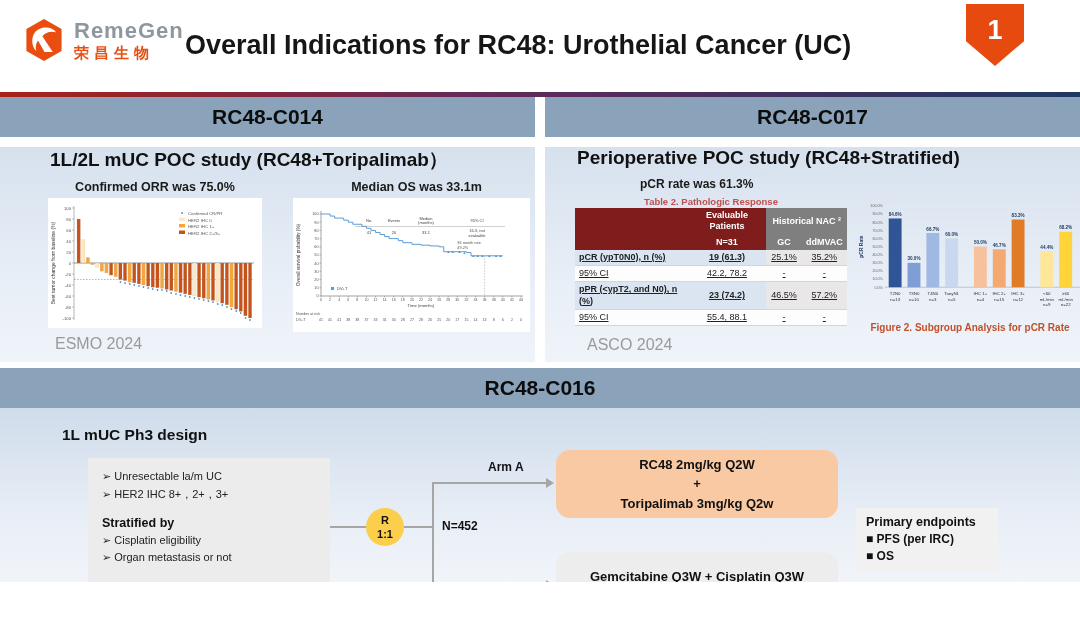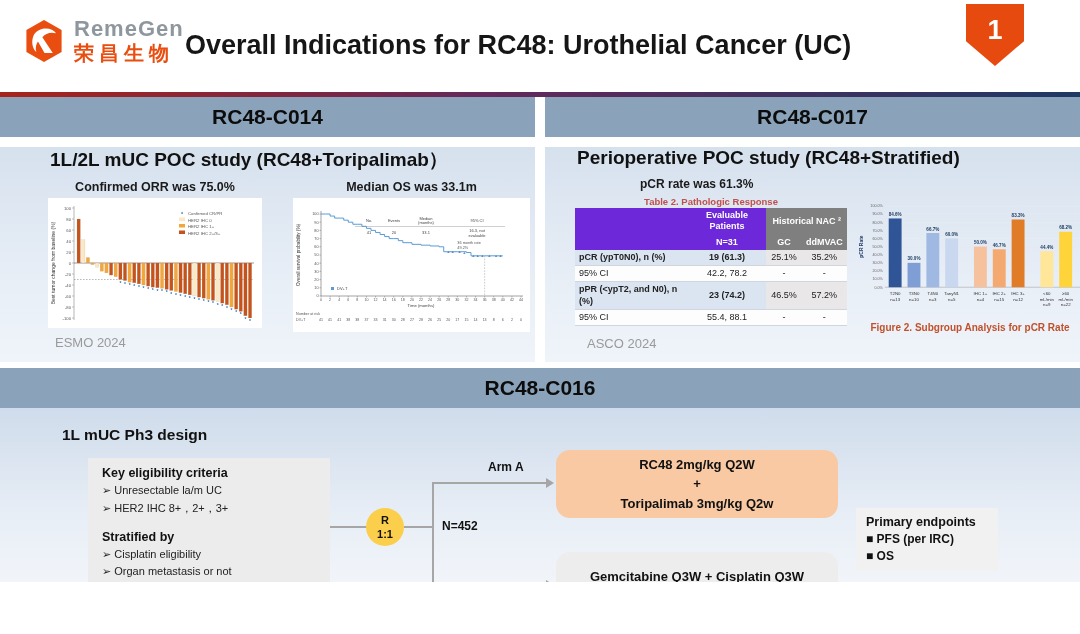--- a/index.html
+++ b/index.html
@@ -3,53 +3,53 @@
 <meta charset="utf-8">
 <style>
   html,body{margin:0;padding:0;background:#fff;}
   .slide{position:relative;width:1080px;height:582px;background:#fff;overflow:hidden;
          font-family:"Liberation Sans",sans-serif;color:#111;}
   
   .top{position:relative;height:92px;background:#fff;}
   .logo-wrap{position:absolute;left:22px;top:18px;display:flex;align-items:center;}
   .logo-text{margin-left:8px;line-height:1;}
   .logo-en{font-size:22px;color:#8f979e;letter-spacing:1px;font-weight:bold;}
-  .logo-cn{font-size:20px;color:#e94e10;font-weight:bold;letter-spacing:5px;margin-top:3px;}
+  .logo-cn{font-size:15px;color:#e94e10;font-weight:bold;letter-spacing:5px;margin-top:3px;}
   .slide-title{position:absolute;left:185px;top:30px;font-size:27px;font-weight:bold;color:#161616;}
   .page-badge{position:absolute;left:966px;top:4px;width:58px;height:62px;background:#e64a0e;
       clip-path:polygon(0 0,100% 0,100% 60%,50% 100%,0 60%);
       color:#fff;font-size:27px;font-weight:bold;text-align:center;line-height:52px;}
   .divider{height:5px;background:linear-gradient(90deg,#a8231a 0%,#63295a 45%,#1f3864 100%);}
   
   .two-col{display:grid;grid-template-columns:535px 535px;gap:10px;}
   .sec-head{height:40px;line-height:40px;text-align:center;background:#8aa3bb;
             font-size:21px;font-weight:bold;color:#0c0c0c;}
   .panel{height:215px;background:linear-gradient(180deg,#d6e1ee 0%,#e9eff7 65%,#eff4fa 100%);}
   .panel h2{margin:10px 0 0 0;font-size:19px;font-weight:bold;color:#111;}
   .c014 h2{margin-left:50px;}
   .c017 h2{margin-left:32px;}
-  .cap-row{display:flex;margin-top:7px;}
+  .cap-row{display:flex;margin-top:7px;justify-content:space-between;}
   .cap{font-size:12.5px;font-weight:bold;color:#1a1a1a;text-align:center;}
   .cap-orr{width:214px;margin-left:48px;}
   .cap-os{width:237px;margin-left:31px;}
   .chart-row{display:flex;margin-top:4px;}
   .card{background:#fff;}
   .wf-card{margin-left:48px;width:214px;height:130px;}
   .km-card{margin-left:31px;width:237px;height:134px;}
-  .source{font-size:13px;color:#9a9a9a;margin:3px 0 0 55px;}
+  .source{font-size:16px;color:#9a9a9a;margin:3px 0 0 55px;}
   .c017-caption{font-size:12px;font-weight:bold;color:#1a1a1a;margin:8px 0 0 95px;}
   .c017-body{display:flex;margin-top:5px;}
   .tbl-col{margin-left:30px;width:272px;}
   .fig-col{margin-left:8px;width:230px;}
   .pcr-title{font-size:9.5px;font-weight:bold;color:#c0504d;text-align:center;margin-bottom:1px;}
   table.pcr{border-collapse:collapse;width:272px;font-size:9px;background:#fff;}
   table.pcr th,table.pcr td{padding:2px 2px;line-height:1.25;}
-  table.pcr thead th{background:#6d28d9;color:#fff;font-weight:bold;text-align:center;}
+  table.pcr thead th{background:#7f1d1d;color:#fff;font-weight:bold;text-align:center;}
   table.pcr thead th.hist{background:#7f7f7f;}
-  table.pcr tbody td{text-align:center;color:#222;border-bottom:0.5px solid #cfd6de;}
+  table.pcr tbody td{text-align:center;color:#222;border-bottom:0.5px solid #cfd6de;text-decoration:underline;}
   table.pcr tbody td:first-child{text-align:left;padding-left:4px;}
   table.pcr tbody tr:nth-child(odd){background:#dbe5f1;}
   table.pcr tbody tr:nth-child(even){background:#fdfdfd;}
   table.pcr tbody tr:nth-child(odd) td.hc{background:#e9e7e7;}
   table.pcr tbody tr td.b{font-weight:bold;}
   .fig-cap{font-size:10px;font-weight:bold;color:#c0512c;text-align:center;margin-top:1px;}
   .asco{margin:10px 0 0 12px;}
   
   .c016-head{margin-top:6px;}
   .design{position:relative;height:196px;background:linear-gradient(180deg,#cfdceb 0%,#e8eef6 55%,#f4f7fb 100%);}
@@ -478,21 +478,20 @@
       </div>
     </section>
   </div>
 
   <section>
     <div class="sec-head c016-head">RC48-C016</div>
     <div class="design">
       <div class="ph3-title">1L mUC Ph3 design</div>
 
       <div class="elig">
-        <div class="hd">Key eligibility criteria</div>
         <div id="elig-items">
             <div class="it">➢  Unresectable la/m UC</div>
             <div class="it">➢  HER2 IHC 8+，2+，3+</div>
           </div>
         <div class="sp"></div>
         <div class="hd">Stratified by</div>
         <div id="strat-items">
             <div class="it">➢  Cisplatin eligibility</div>
             <div class="it">➢  Organ metastasis or not</div>
           </div>

